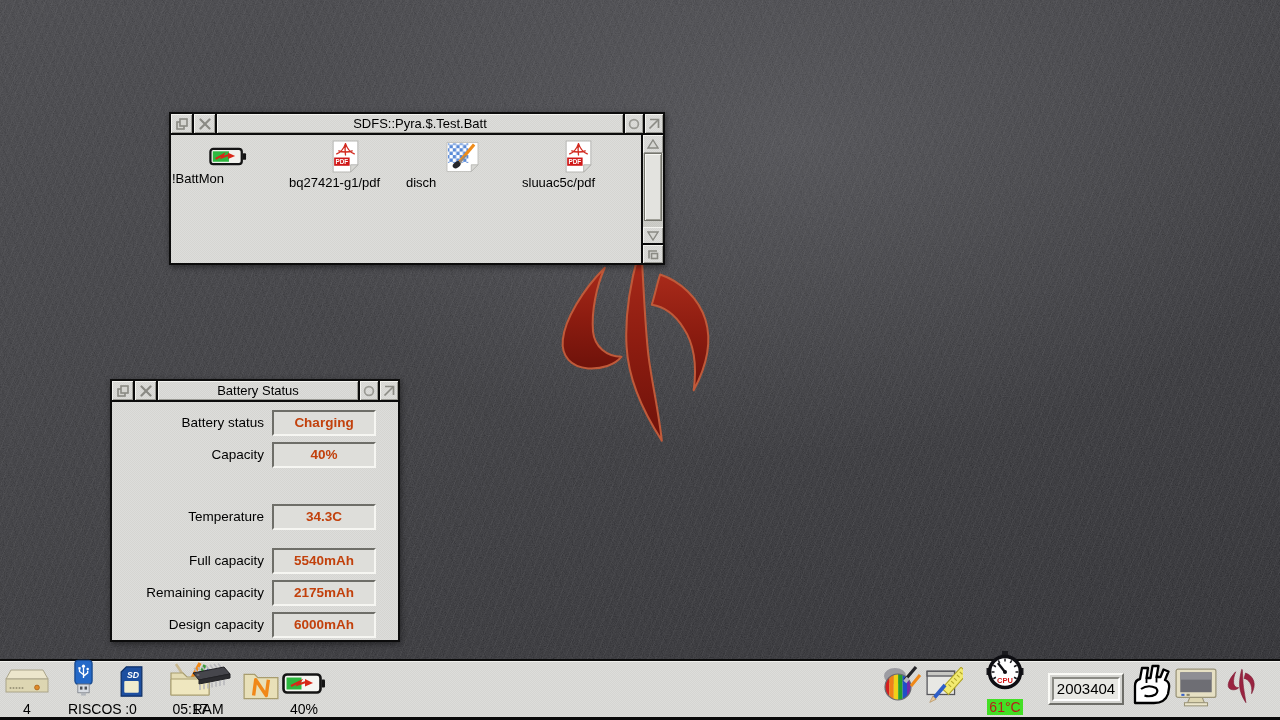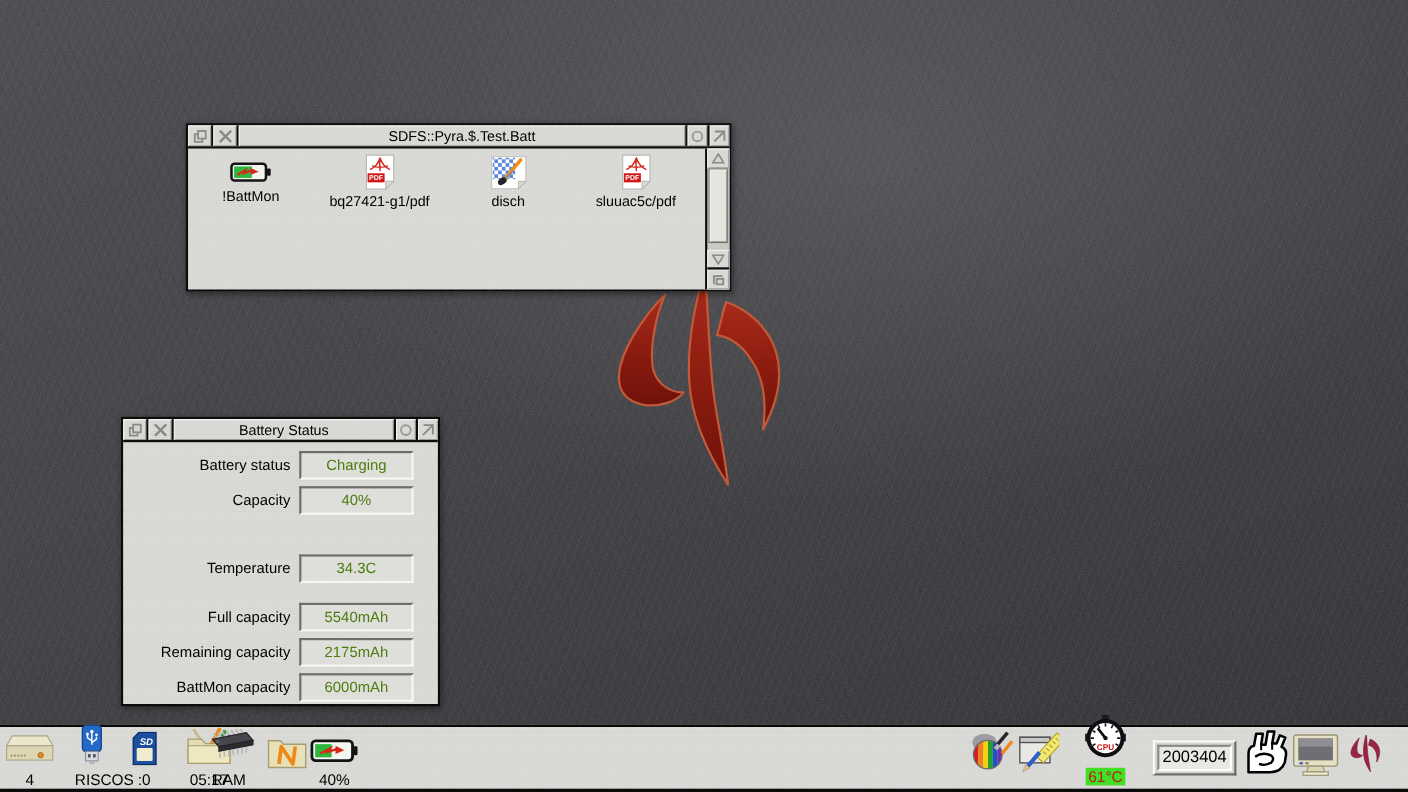--- a/index.html
+++ b/index.html
@@ -37,31 +37,31 @@
     background-image:conic-gradient(#cecec8 0 25%, rgba(0,0,0,0) 0 50%, #cecec8 0 75%, rgba(0,0,0,0) 0);
     background-size:2px 2px;}
   .sb-btn{position:absolute;left:0;right:0;height:18px;
     box-shadow:inset 1px 1px 0 #f2f2ee, inset -1px -1px 0 #9a9a94;}
   .sb-btn.stipple{background-color:#d5d5d1;}
   .sb-slider{position:absolute;left:1px;right:1px;top:18px;height:66px;background:#e3e3df;
     border:1px solid #76766e;box-shadow:inset 1px 1px 0 #f6f6f2, inset -1px -1px 0 #a0a098;}
   .sb-btn svg{position:absolute;left:50%;top:50%;transform:translate(-50%,-50%);}
 
   
-  .fcell{position:absolute;width:112px;text-align:center;}
+  .fcell{position:absolute;width:112px;}
   .fcell .ficon{display:block;margin:0 auto;}
   .fname{display:block;margin-top:3px;font-size:13px;color:#000;line-height:14px;}
 
   
   .brow{position:absolute;left:0;right:0;height:26px;}
   .blabel{position:absolute;left:0;top:0;width:152px;height:26px;line-height:26px;
     text-align:right;font-size:13.5px;color:#000;}
   .bfield{position:absolute;left:160px;top:0;width:100px;height:22px;
     background:#dededa;border:2px solid;border-color:#6e6e68 #f6f6f2 #f6f6f2 #6e6e68;
-    text-align:center;font-size:13.5px;line-height:22px;color:#4d7c0f;}
+    text-align:center;font-size:13.5px;line-height:22px;color:#c2410c;font-weight:bold;}
 
   
   .iconbar{position:absolute;left:0;top:659px;height:56px;width:100%;
     border-top:2px solid #0a0a0a;border-bottom:3px solid #0a0a0a;
     box-shadow:inset 0 1px 0 #f0f0ec;}
   .ib-item{position:absolute;bottom:0;text-align:center;}
   .ib-label{display:block;font-size:14px;color:#000;line-height:16px;margin-top:0px;}
   .cpu-temp{display:inline-block;background:#43df25;color:#b91c1c;font-size:14px;
     line-height:16px;padding:0 2px;}
   .counter-outer{background:#d5d5d1;border:2px solid;border-color:#fafaf6 #6e6e68 #6e6e68 #fafaf6;padding:2px;}
@@ -258,21 +258,21 @@
         </div>
       <div class="brow" style="top:146px">
         <span class="blabel">Full capacity</span>
         <span class="bfield">5540mAh</span>
         </div>
       <div class="brow" style="top:178px">
         <span class="blabel">Remaining capacity</span>
         <span class="bfield">2175mAh</span>
         </div>
       <div class="brow" style="top:210px">
-        <span class="blabel">BattMon capacity</span>
+        <span class="blabel">Design capacity</span>
         <span class="bfield">6000mAh</span>
         </div>
     </div>
   </div>
 
   <div class="iconbar stipple">
 
     <div class="ib-item" style="left:3px;width:48px;">
       <svg width="46" height="32" viewBox="0 0 46 32">
         <polygon points="7,5 39,5 44,14 2,14" fill="#ece6cc" stroke="#aaa489" stroke-width="1"></polygon>

